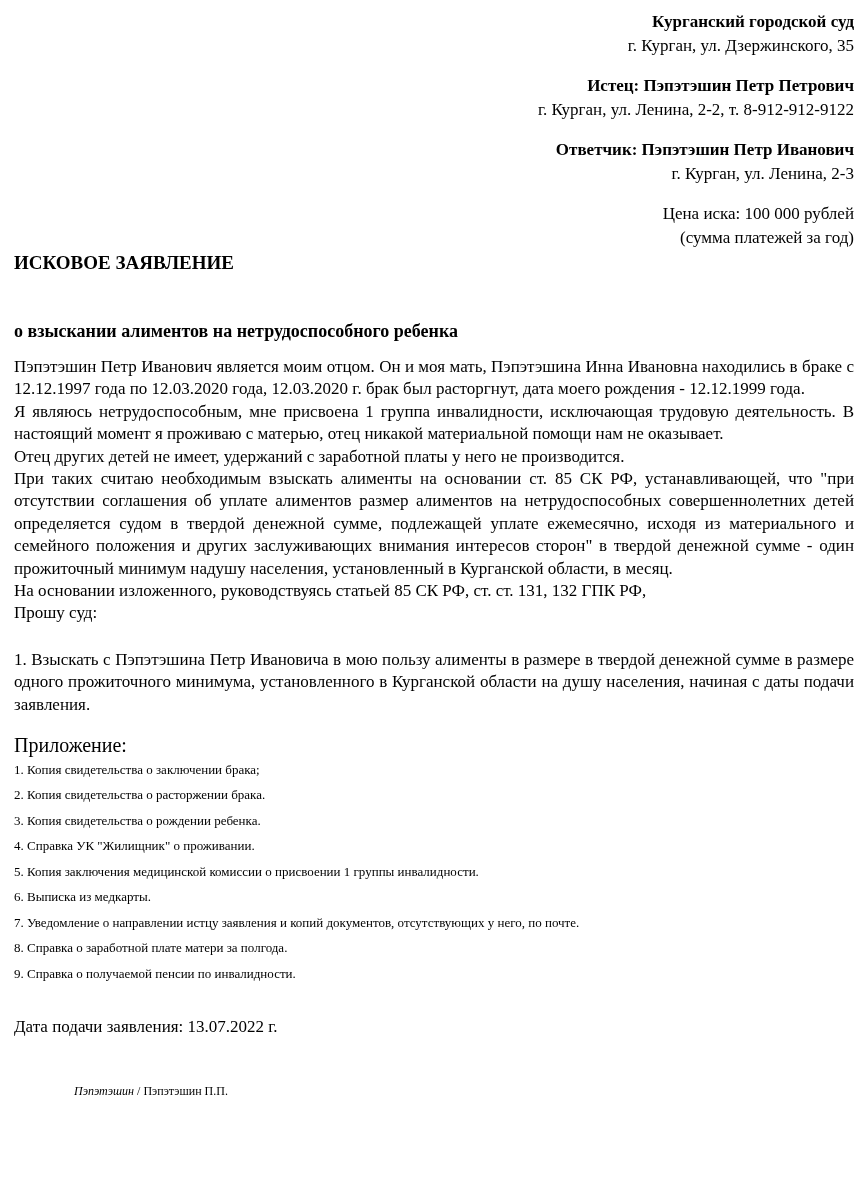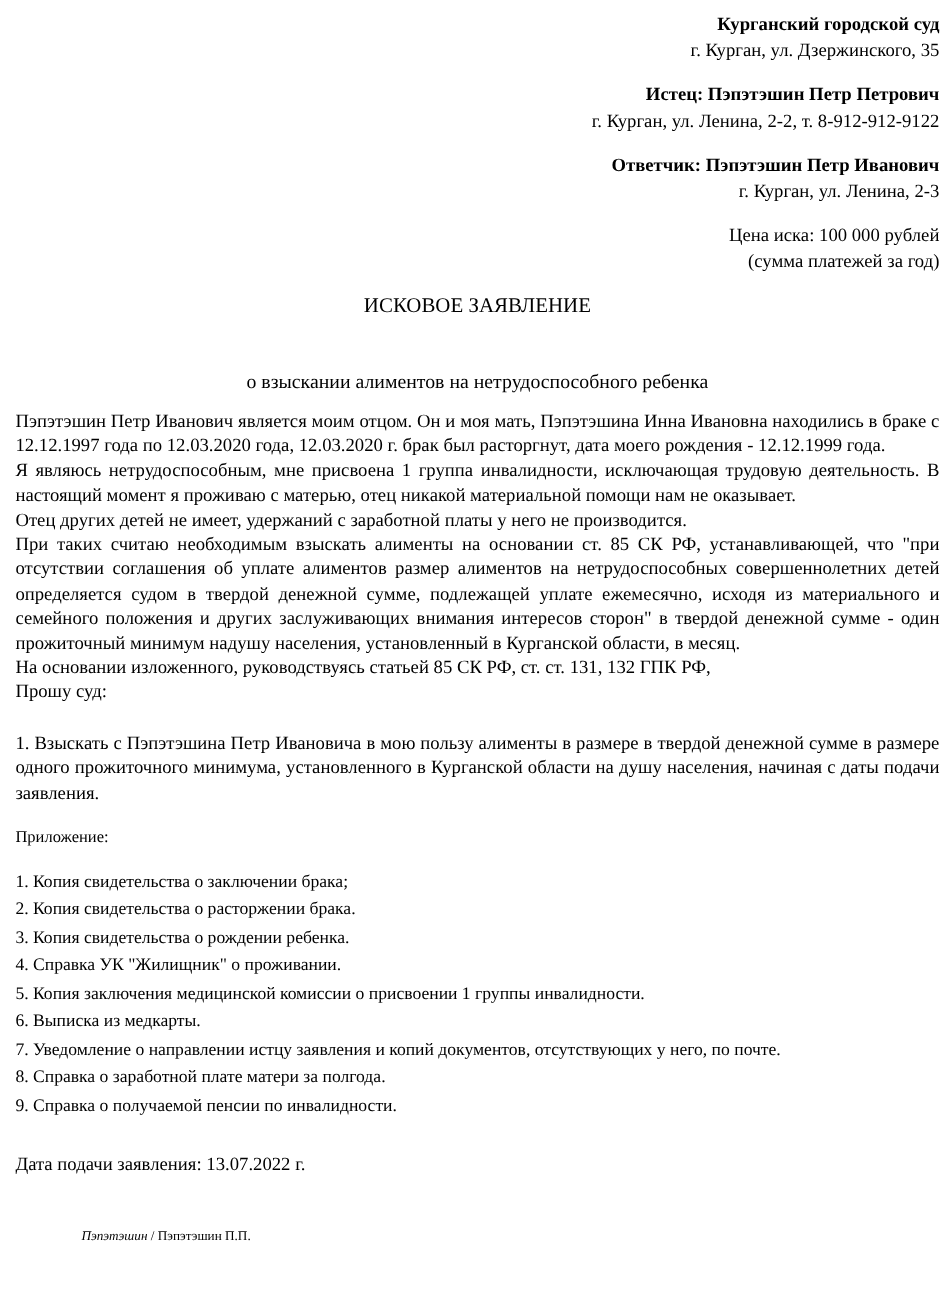--- a/index.html
+++ b/index.html
@@ -20,26 +20,25 @@
     height: 1008px;
     padding: 10px 10px 0 14px;
   }
   
   .header-block {
     text-align: right;
     font-size: 17px;
     line-height: 24px;
   }
   .header-group { margin-bottom: 16px; }
-  .header-group:last-child { margin-bottom: 16px; }
+  .header-group:last-child { margin-bottom: 0; }
   .bold { font-weight: bold; }
   
   .title-block {
-    text-align: center;
-    font-weight: normal;
+    font-weight: bold;
     margin-top: 0px;
     line-height: 25px;
   }
   .title-main { font-size: 19px; }
   .title-sub  { font-size: 18px; margin-top: 44px; }
   
   .body-block {
     margin-top: 12px;
     font-size: 17px;
     line-height: 22.4px;
@@ -48,27 +47,26 @@
     margin: 0;
     text-align: justify;
   }
   .request-heading {
     text-align: left;
     margin: 0 0 24px 0 !important;
   }
   .request-item { margin-bottom: 0 !important; }
   
   .attach-heading {
-    font-size: 15px;
+    font-size: 20px;
     line-height: 22.4px;
     margin: 18px 0 0 0;
   }
   .attach-list {
-    margin-top: 16px;
-    font-size: 16px;
+    font-size: 13px;
     line-height: 25.5px;
   }
   .attach-list div { white-space: nowrap; }
   
   .date-line {
     margin-top: 30px;
     font-size: 17px;
     line-height: 22.4px;
   }
   .signature-line {

